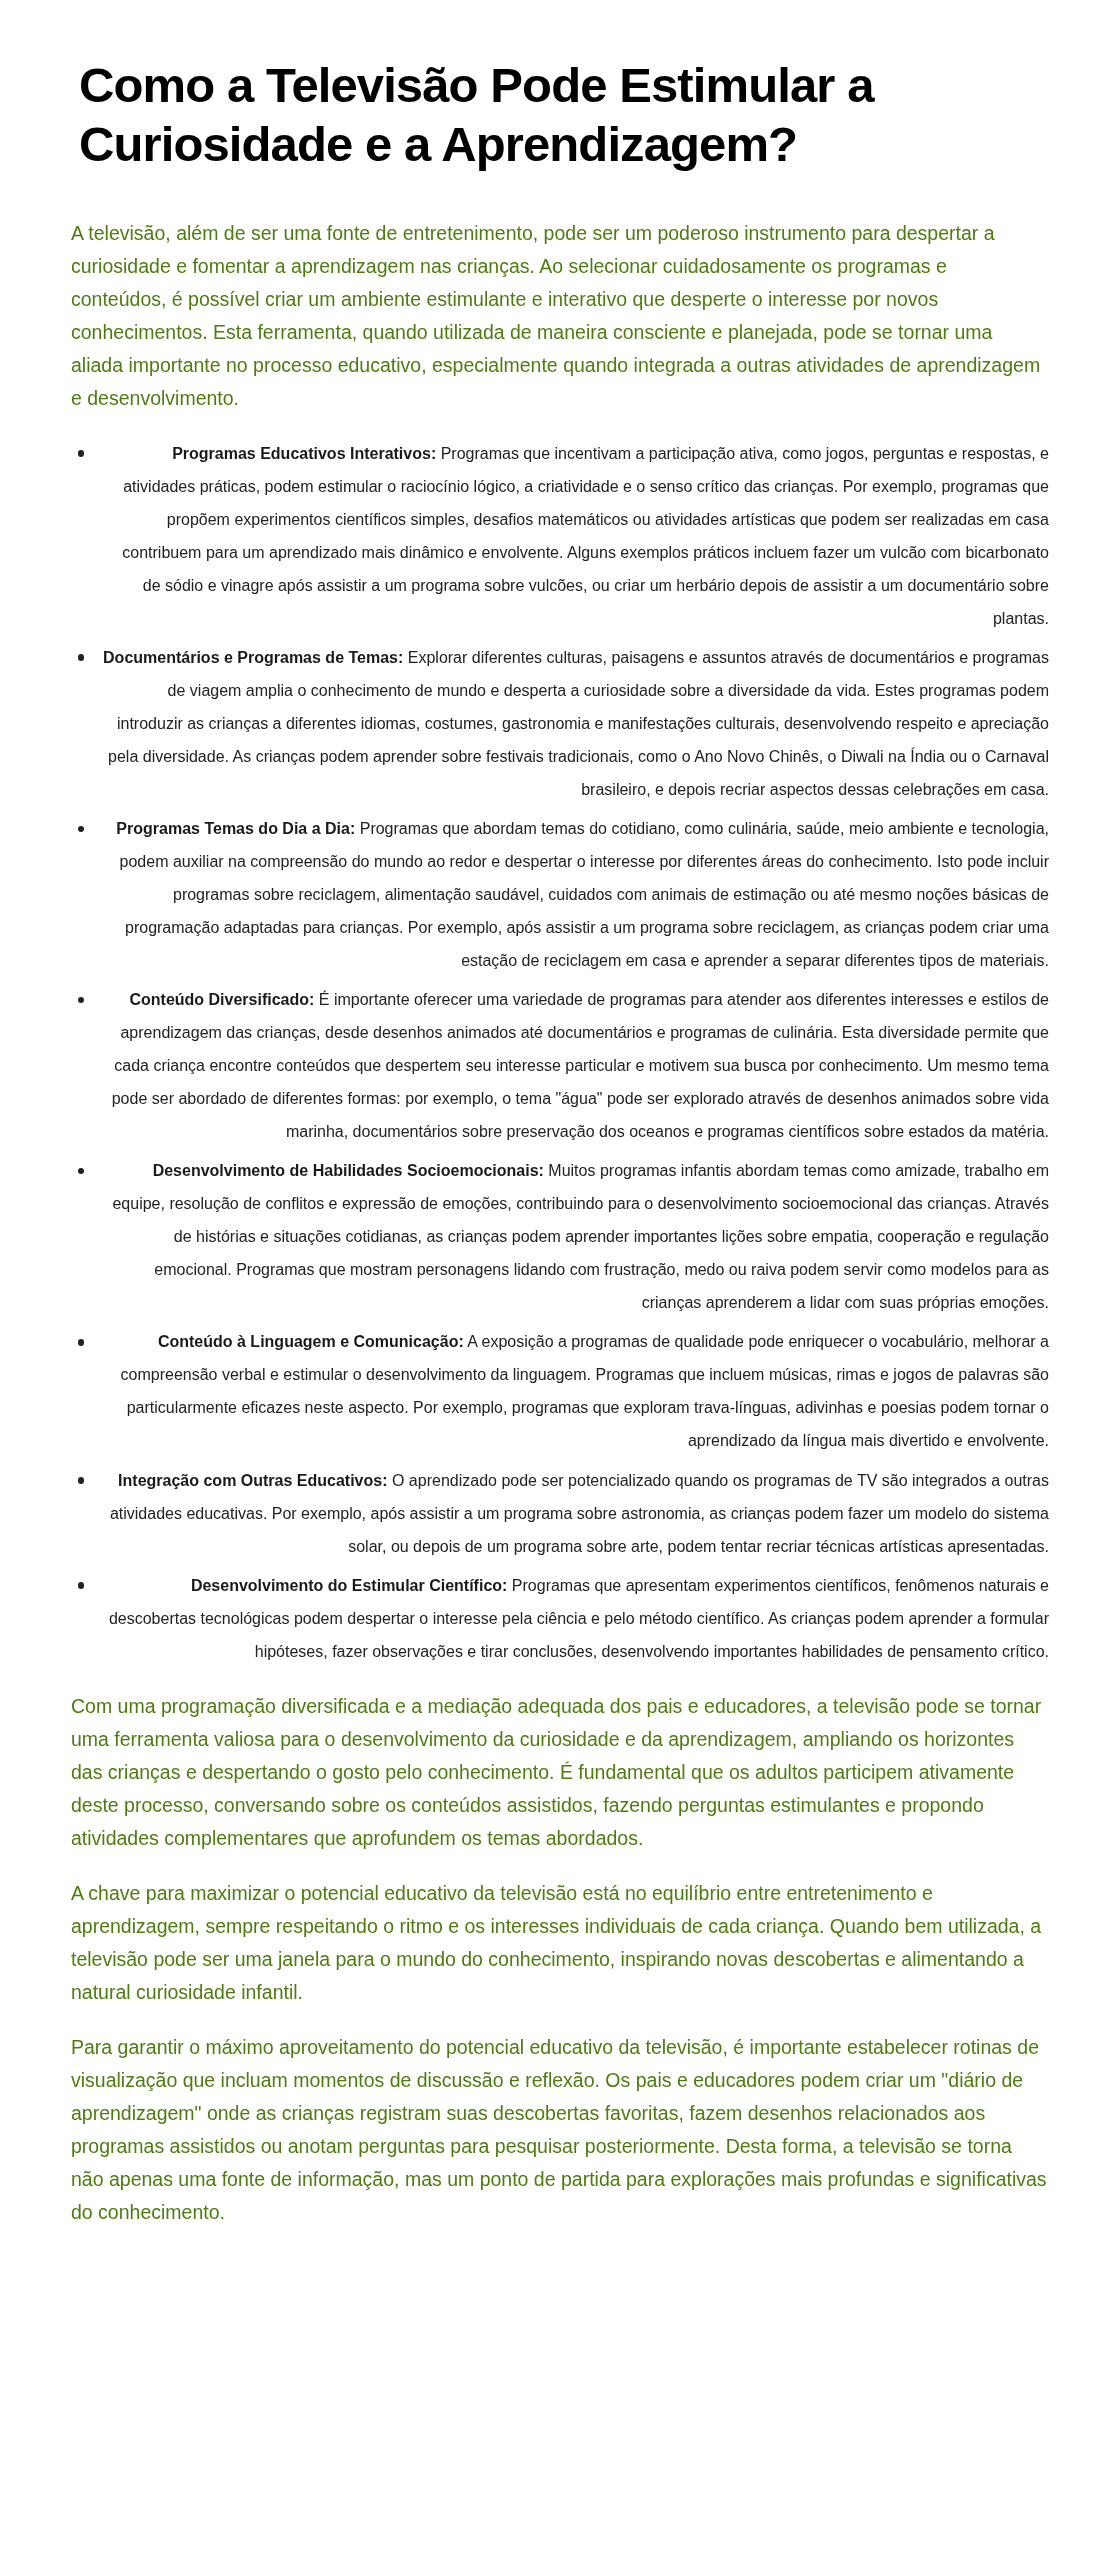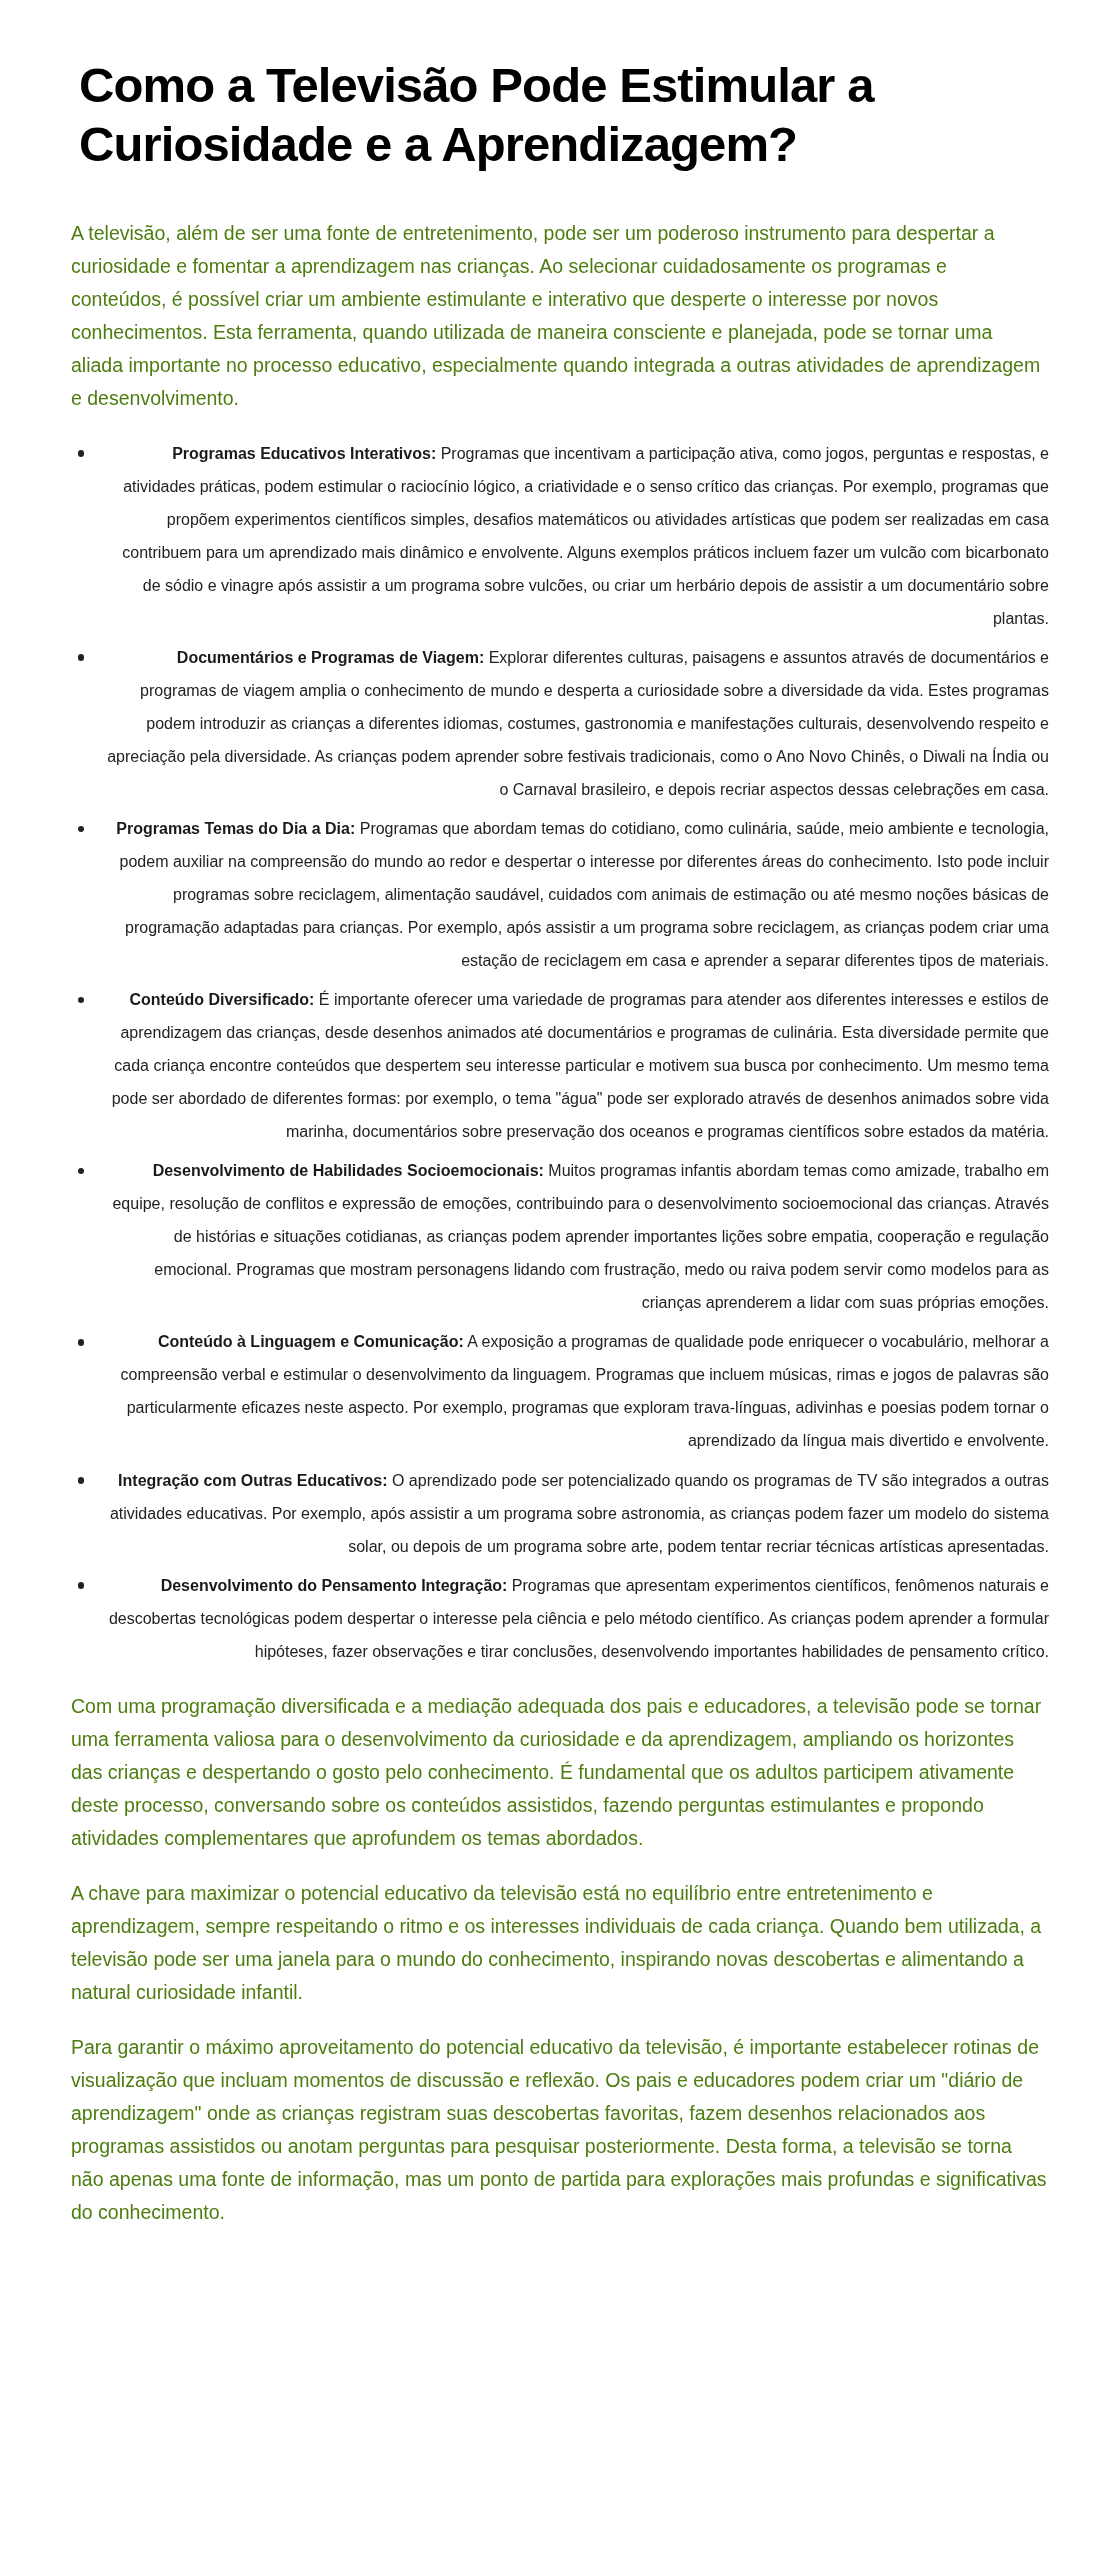--- a/index.html
+++ b/index.html
@@ -72,21 +72,21 @@
   <p class="para">A televisão, além de ser uma fonte de entretenimento, pode ser um poderoso instrumento para despertar a curiosidade e fomentar a aprendizagem nas crianças. Ao selecionar cuidadosamente os programas e conteúdos, é possível criar um ambiente estimulante e interativo que desperte o interesse por novos conhecimentos. Esta ferramenta, quando utilizada de maneira consciente e planejada, pode se tornar uma aliada importante no processo educativo, especialmente quando integrada a outras atividades de aprendizagem e desenvolvimento.</p>
 
   <ul class="list">
     <li class="list-item">
       <span class="bullet"></span>
       <strong class="item-title">Programas Educativos Interativos:</strong> 
       <span>Programas que incentivam a participação ativa, como jogos, perguntas e respostas, e atividades práticas, podem estimular o raciocínio lógico, a criatividade e o senso crítico das crianças. Por exemplo, programas que propõem experimentos científicos simples, desafios matemáticos ou atividades artísticas que podem ser realizadas em casa contribuem para um aprendizado mais dinâmico e envolvente. Alguns exemplos práticos incluem fazer um vulcão com bicarbonato de sódio e vinagre após assistir a um programa sobre vulcões, ou criar um herbário depois de assistir a um documentário sobre plantas.</span>
     </li>
     <li class="list-item">
       <span class="bullet"></span>
-      <strong class="item-title">Documentários e Programas de Viagem:</strong> 
+      <strong class="item-title">Documentários e Programas de Temas:</strong> 
       <span>Explorar diferentes culturas, paisagens e assuntos através de documentários e programas de viagem amplia o conhecimento de mundo e desperta a curiosidade sobre a diversidade da vida. Estes programas podem introduzir as crianças a diferentes idiomas, costumes, gastronomia e manifestações culturais, desenvolvendo respeito e apreciação pela diversidade. As crianças podem aprender sobre festivais tradicionais, como o Ano Novo Chinês, o Diwali na Índia ou o Carnaval brasileiro, e depois recriar aspectos dessas celebrações em casa.</span>
     </li>
     <li class="list-item">
       <span class="bullet"></span>
       <strong class="item-title">Programas Temas do Dia a Dia:</strong> 
       <span>Programas que abordam temas do cotidiano, como culinária, saúde, meio ambiente e tecnologia, podem auxiliar na compreensão do mundo ao redor e despertar o interesse por diferentes áreas do conhecimento. Isto pode incluir programas sobre reciclagem, alimentação saudável, cuidados com animais de estimação ou até mesmo noções básicas de programação adaptadas para crianças. Por exemplo, após assistir a um programa sobre reciclagem, as crianças podem criar uma estação de reciclagem em casa e aprender a separar diferentes tipos de materiais.</span>
     </li>
     <li class="list-item">
       <span class="bullet"></span>
       <strong class="item-title">Conteúdo Diversificado:</strong> 
@@ -102,21 +102,21 @@
       <strong class="item-title">Conteúdo à Linguagem e Comunicação:</strong> 
       <span>A exposição a programas de qualidade pode enriquecer o vocabulário, melhorar a compreensão verbal e estimular o desenvolvimento da linguagem. Programas que incluem músicas, rimas e jogos de palavras são particularmente eficazes neste aspecto. Por exemplo, programas que exploram trava-línguas, adivinhas e poesias podem tornar o aprendizado da língua mais divertido e envolvente.</span>
     </li>
     <li class="list-item">
       <span class="bullet"></span>
       <strong class="item-title">Integração com Outras Educativos:</strong> 
       <span>O aprendizado pode ser potencializado quando os programas de TV são integrados a outras atividades educativas. Por exemplo, após assistir a um programa sobre astronomia, as crianças podem fazer um modelo do sistema solar, ou depois de um programa sobre arte, podem tentar recriar técnicas artísticas apresentadas.</span>
     </li>
     <li class="list-item">
       <span class="bullet"></span>
-      <strong class="item-title">Desenvolvimento do Pensamento Integração:</strong> 
+      <strong class="item-title">Desenvolvimento do Estimular Científico:</strong> 
       <span>Programas que apresentam experimentos científicos, fenômenos naturais e descobertas tecnológicas podem despertar o interesse pela ciência e pelo método científico. As crianças podem aprender a formular hipóteses, fazer observações e tirar conclusões, desenvolvendo importantes habilidades de pensamento crítico.</span>
     </li>
   </ul>
 
   <p class="para">Com uma programação diversificada e a mediação adequada dos pais e educadores, a televisão pode se tornar uma ferramenta valiosa para o desenvolvimento da curiosidade e da aprendizagem, ampliando os horizontes das crianças e despertando o gosto pelo conhecimento. É fundamental que os adultos participem ativamente deste processo, conversando sobre os conteúdos assistidos, fazendo perguntas estimulantes e propondo atividades complementares que aprofundem os temas abordados.</p>
   <p class="para">A chave para maximizar o potencial educativo da televisão está no equilíbrio entre entretenimento e aprendizagem, sempre respeitando o ritmo e os interesses individuais de cada criança. Quando bem utilizada, a televisão pode ser uma janela para o mundo do conhecimento, inspirando novas descobertas e alimentando a natural curiosidade infantil.</p>
   <p class="para">Para garantir o máximo aproveitamento do potencial educativo da televisão, é importante estabelecer rotinas de visualização que incluam momentos de discussão e reflexão. Os pais e educadores podem criar um "diário de aprendizagem" onde as crianças registram suas descobertas favoritas, fazem desenhos relacionados aos programas assistidos ou anotam perguntas para pesquisar posteriormente. Desta forma, a televisão se torna não apenas uma fonte de informação, mas um ponto de partida para explorações mais profundas e significativas do conhecimento.</p>
 </article>
 
 

